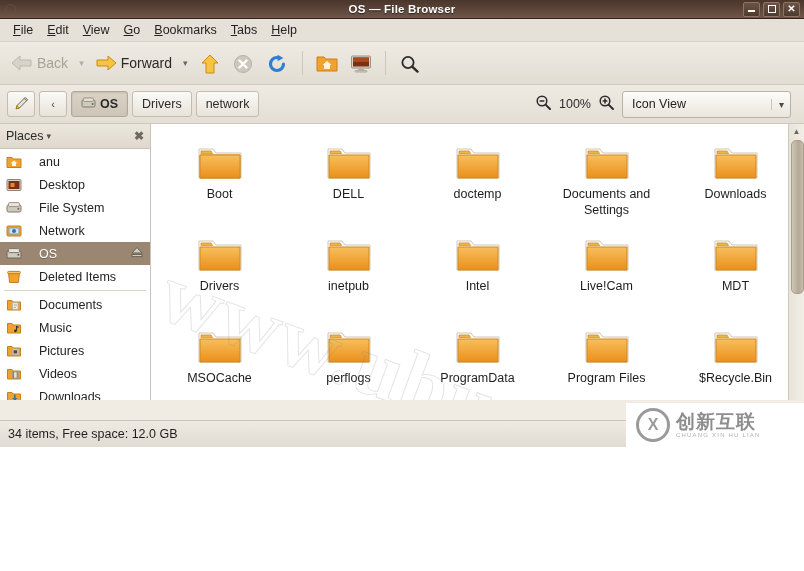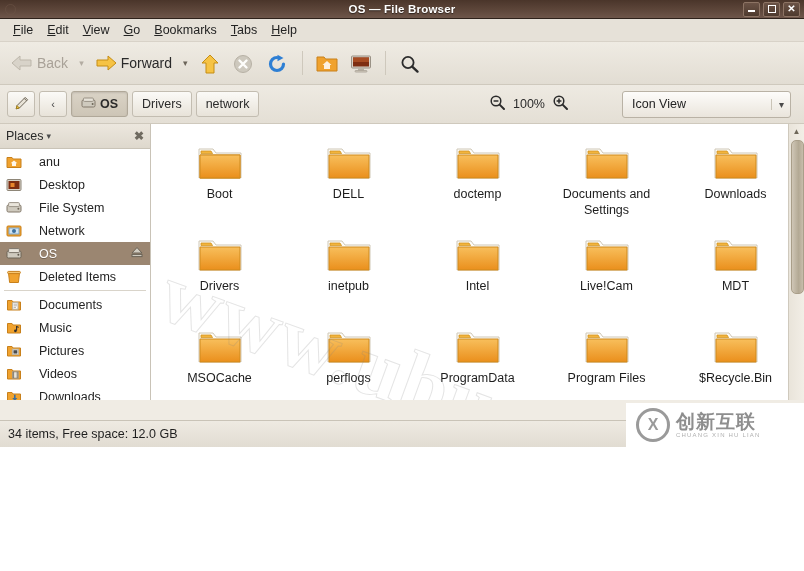--- a/index.html
+++ b/index.html
@@ -207,21 +207,20 @@
     display: flex;
     align-items: center;
     justify-content: space-between;
     padding: 0 6px 0 9px;
     font-size: 12.5px;
     color: #232323;
     background: linear-gradient(to bottom, #fdfcfa, #eae5dc);
     border: 1px solid #b9b2a5;
     border-radius: 3px;
     cursor: pointer;
-    margin-left: 46px;
   }
   .viewselect .sep-v {
     border-left: 1px solid #cac4b7;
     padding-left: 7px;
     color: #4b4b4b;
     font-size: 10px;
   }
 
   
   .body-row {

